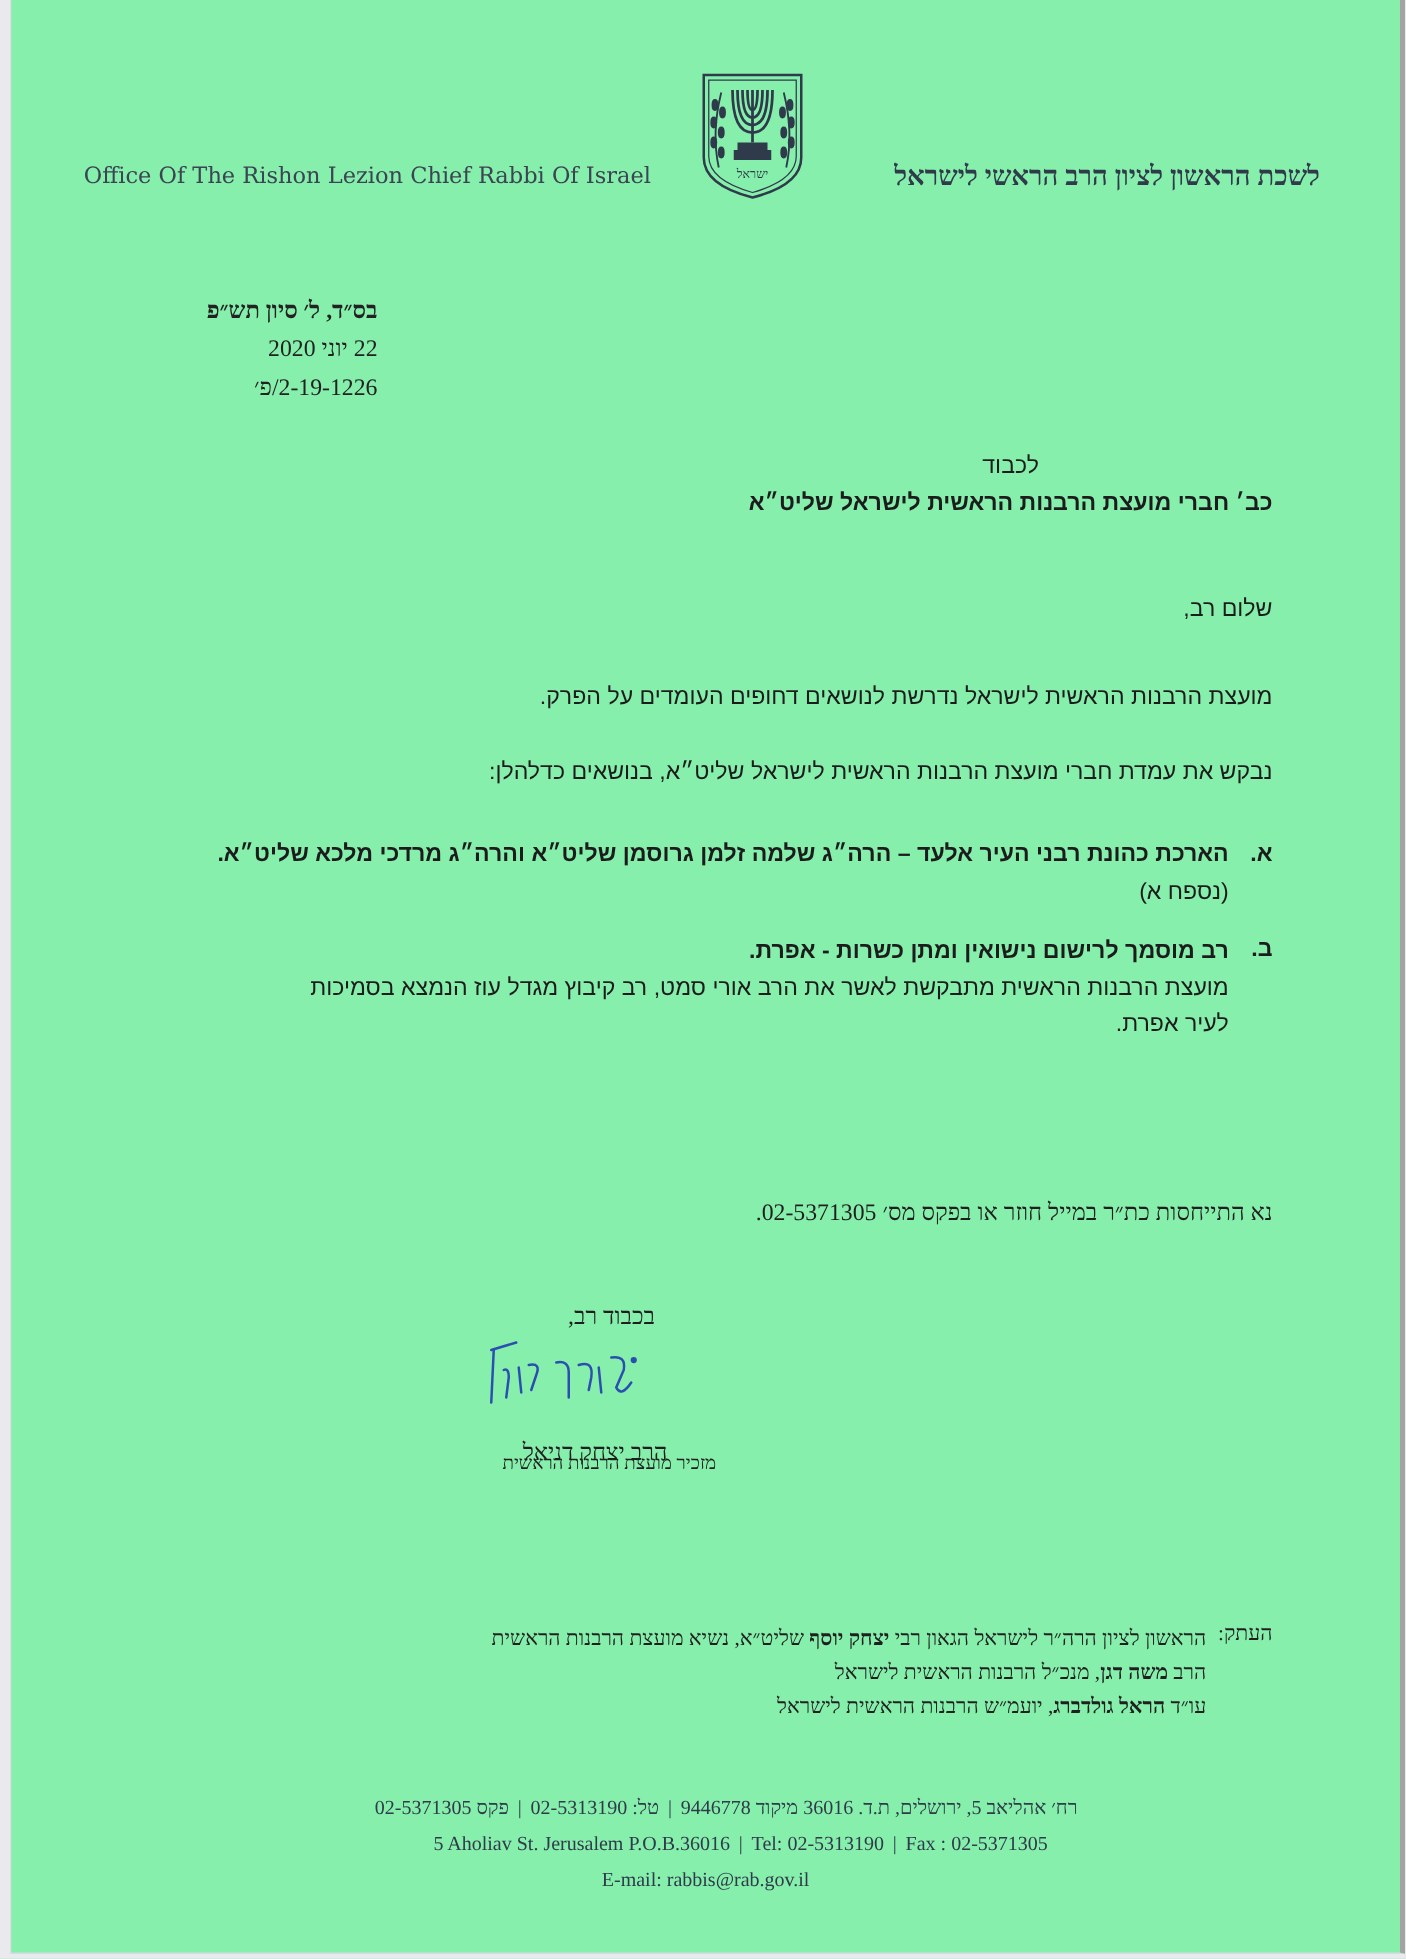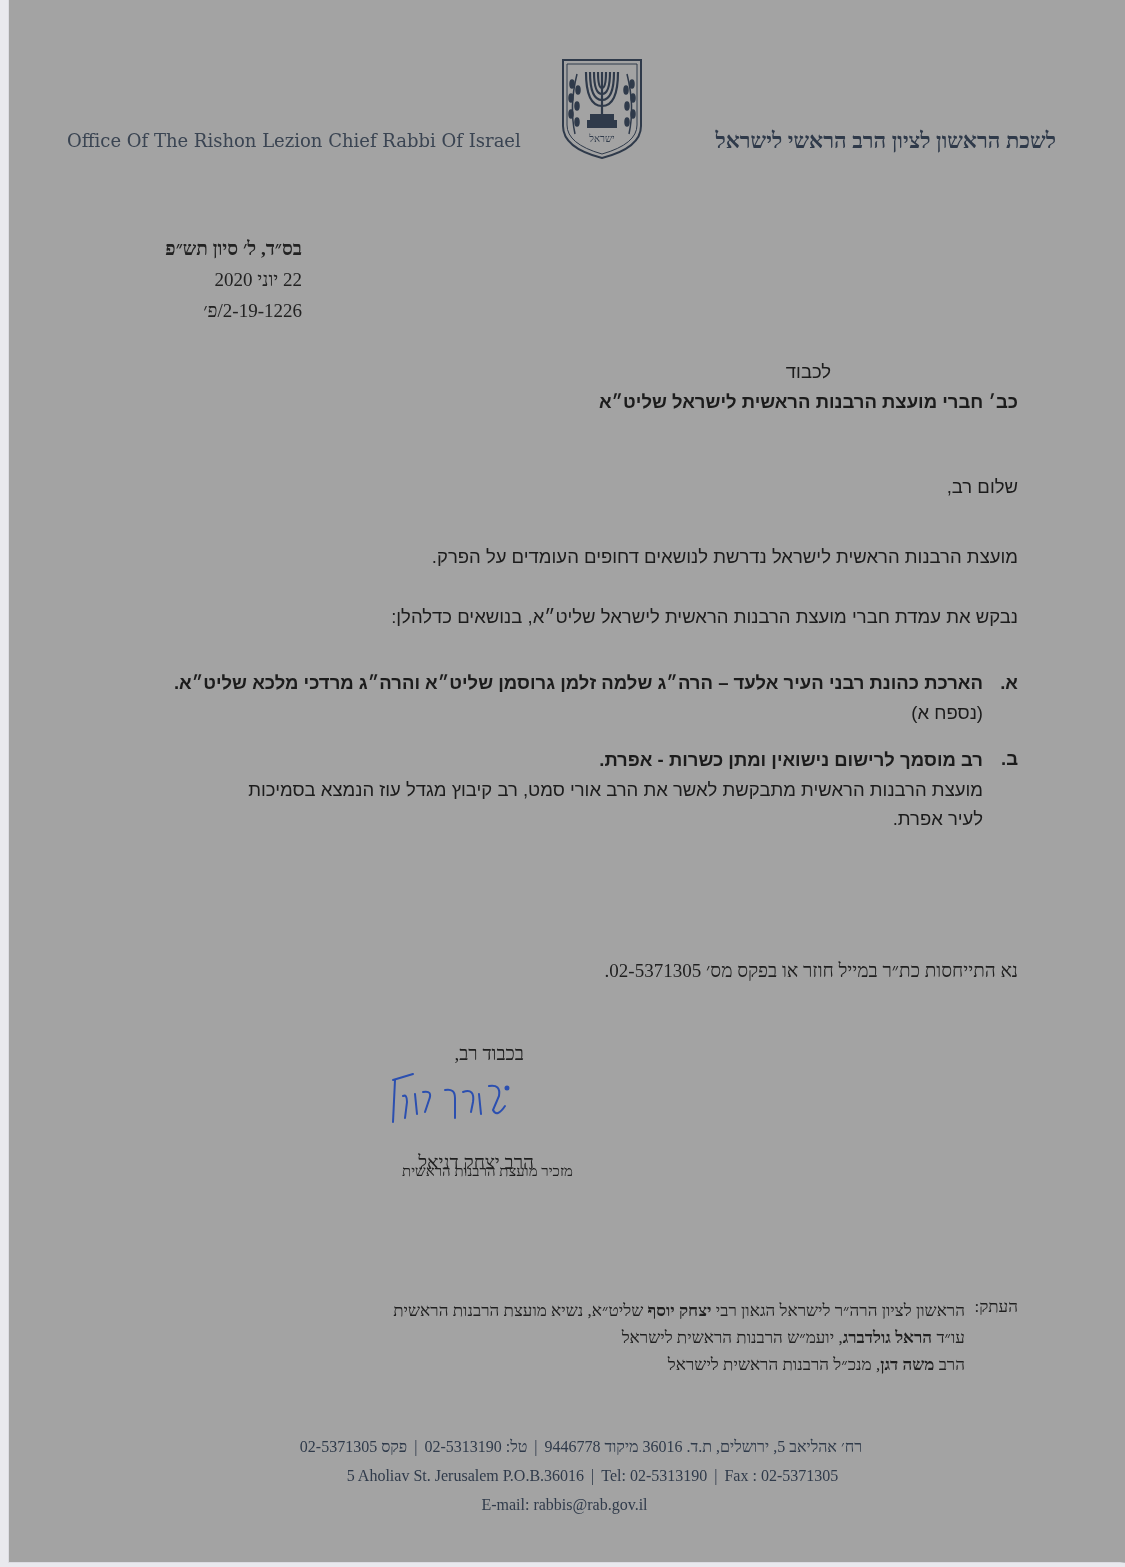--- a/index.html
+++ b/index.html
@@ -8,23 +8,23 @@
       background: #e9e9ee;
       position: relative;
       overflow: hidden;
       font-family: "DejaVu Serif", serif;
       color: #1f1f1f;
     }
     .page {
       position: absolute;
       left: 8px; top: 0;
       width: 1111px; height: 1562px;
-      background: #a3a3a3;
+      background: #86efac;
       border-left: 1px solid #dcdce2;
-      border-right: 6px solid #a3a3a3;
+      border-right: 4px solid #a3a3a3;
       border-bottom: 1px solid #dcdce2;
     }
     .abs { position: absolute; white-space: nowrap; }
     .rtl { direction: rtl; }
     .eng-head {
       left: 58px; top: 130px;
       font-family: "DejaVu Serif", serif;
       font-size: 18px; color: #3a4452;
     }
     .heb-head {
@@ -172,24 +172,24 @@
   </svg>
   <div class="abs signer-name rtl">הרב יצחק דניאל</div>
   <div class="abs signer-title rtl">מזכיר מועצת הרבנות הראשית</div>
 
   <div class="abs cc-label rtl">העתק:</div>
   <div class="abs cc-lines">
     <div>
       <span>הראשון לציון הרה״ר לישראל הגאון רבי </span><span class="bold">יצחק יוסף</span><span> שליט״א, נשיא מועצת הרבנות הראשית</span>
     </div>
     <div>
-      <span>עו״ד </span><span class="bold">הראל גולדברג</span><span>, יועמ״ש הרבנות הראשית לישראל</span>
+      <span>הרב </span><span class="bold">משה דגן</span><span>, מנכ״ל הרבנות הראשית לישראל</span>
     </div>
     <div>
-      <span>הרב </span><span class="bold">משה דגן</span><span>, מנכ״ל הרבנות הראשית לישראל</span>
+      <span>עו״ד </span><span class="bold">הראל גולדברג</span><span>, יועמ״ש הרבנות הראשית לישראל</span>
     </div>
   </div>
 
   <div class="abs footer footer-heb rtl" style="left:auto; right:258px; width:auto;">
     <span>רח׳ אהליאב 5, ירושלים, ת.ד. 36016 מיקוד 9446778</span><span class="sep">|</span><span>טל: 02-5313190</span><span class="sep">|</span><span>פקס 02-5371305</span>
   </div>
   <div class="abs footer footer-eng">
     <span>5 Aholiav St. Jerusalem P.O.B.36016</span><span class="sep">|</span><span>Tel: 02-5313190</span><span class="sep">|</span><span>Fax : 02-5371305</span>
   </div>
   <div class="abs footer footer-mail">E-mail: rabbis@rab.gov.il</div>

